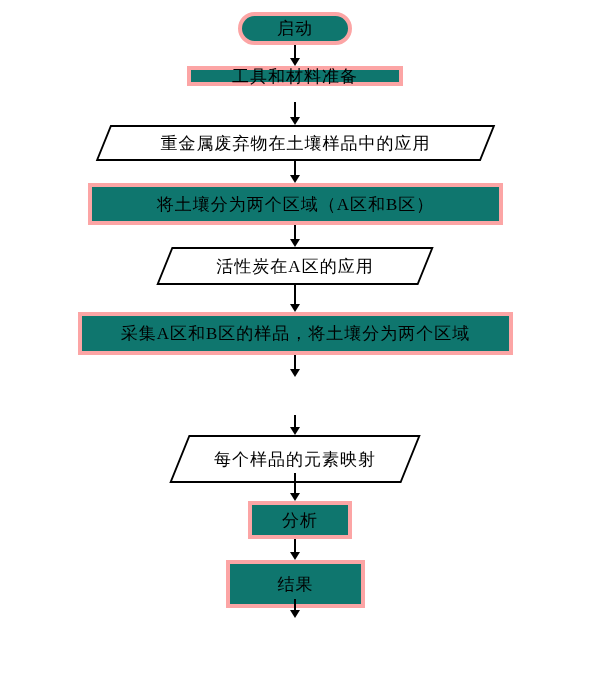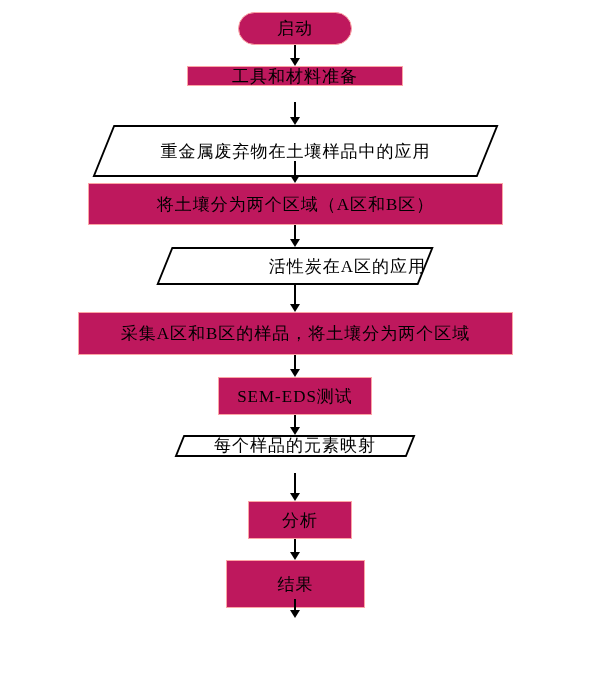--- a/index.html
+++ b/index.html
@@ -19,22 +19,22 @@
   .node {
     position: absolute;
     display: flex;
     align-items: center;
     justify-content: center;
     box-sizing: border-box;
     font-size: 17px;
     letter-spacing: 1px;
   }
   .node.process, .node.terminator {
-    background: #be185d;
-    border: 1px solid #fca5a5;
+    background: #0f766e;
+    border: 4px solid #fca5a5;
   }
   .node.terminator {
     border-radius: 17px;
   }
   .node.io {
     background: transparent;
     border: none;
   }
   .io .shape {
     position: absolute;
@@ -82,43 +82,40 @@
 <div class="canvas">
 
   <div class="node terminator" style="left:238px; top:12px; width:114px; height:33px;">
     <span class="label">启动</span>
   </div>
 
   <div class="node process" style="left:187px; top:66px; width:216px; height:20px;">
     <span class="label">工具和材料准备</span>
   </div>
 
-  <div class="node io" style="left:103px; top:125px; width:385px; height:52px;">
+  <div class="node io" style="left:103px; top:125px; width:385px; height:36px;">
     <span class="shape"></span>
     <span class="label">重金属废弃物在土壤样品中的应用</span>
   </div>
 
   <div class="node process" style="left:88px; top:183px; width:415px; height:42px;text-align:right;">
     <span class="label">将土壤分为两个区域（A区和B区）</span>
   </div>
 
-  <div class="node io" style="left:164px; top:247px; width:262px; height:38px;justify-content:flex-end;">
+  <div class="node io" style="left:164px; top:247px; width:262px; height:38px;">
     <span class="shape"></span>
     <span class="label">活性炭在A区的应用</span>
   </div>
 
   <div class="node process" style="left:78px; top:312px; width:435px; height:43px;">
     <span class="label">采集A区和B区的样品，将土壤分为两个区域</span>
   </div>
 
-  <div class="node process" style="left:218px; top:377px; width:154px; height:38px;">
-    <span class="label">SEM-EDS测试</span>
-  </div>
 
-  <div class="node io" style="left:179px; top:435px; width:232px; height:22px;align-items:flex-end;">
+  <div class="node io" style="left:179px; top:435px; width:232px; height:48px;">
     <span class="shape"></span>
     <span class="label">每个样品的元素映射</span>
   </div>
 
   <div class="node process" style="left:248px; top:501px; width:104px; height:38px;">
     <span class="label">分析</span>
   </div>
 
   <div class="node process" style="left:226px; top:560px; width:139px; height:48px;">
     <span class="label">结果</span>

